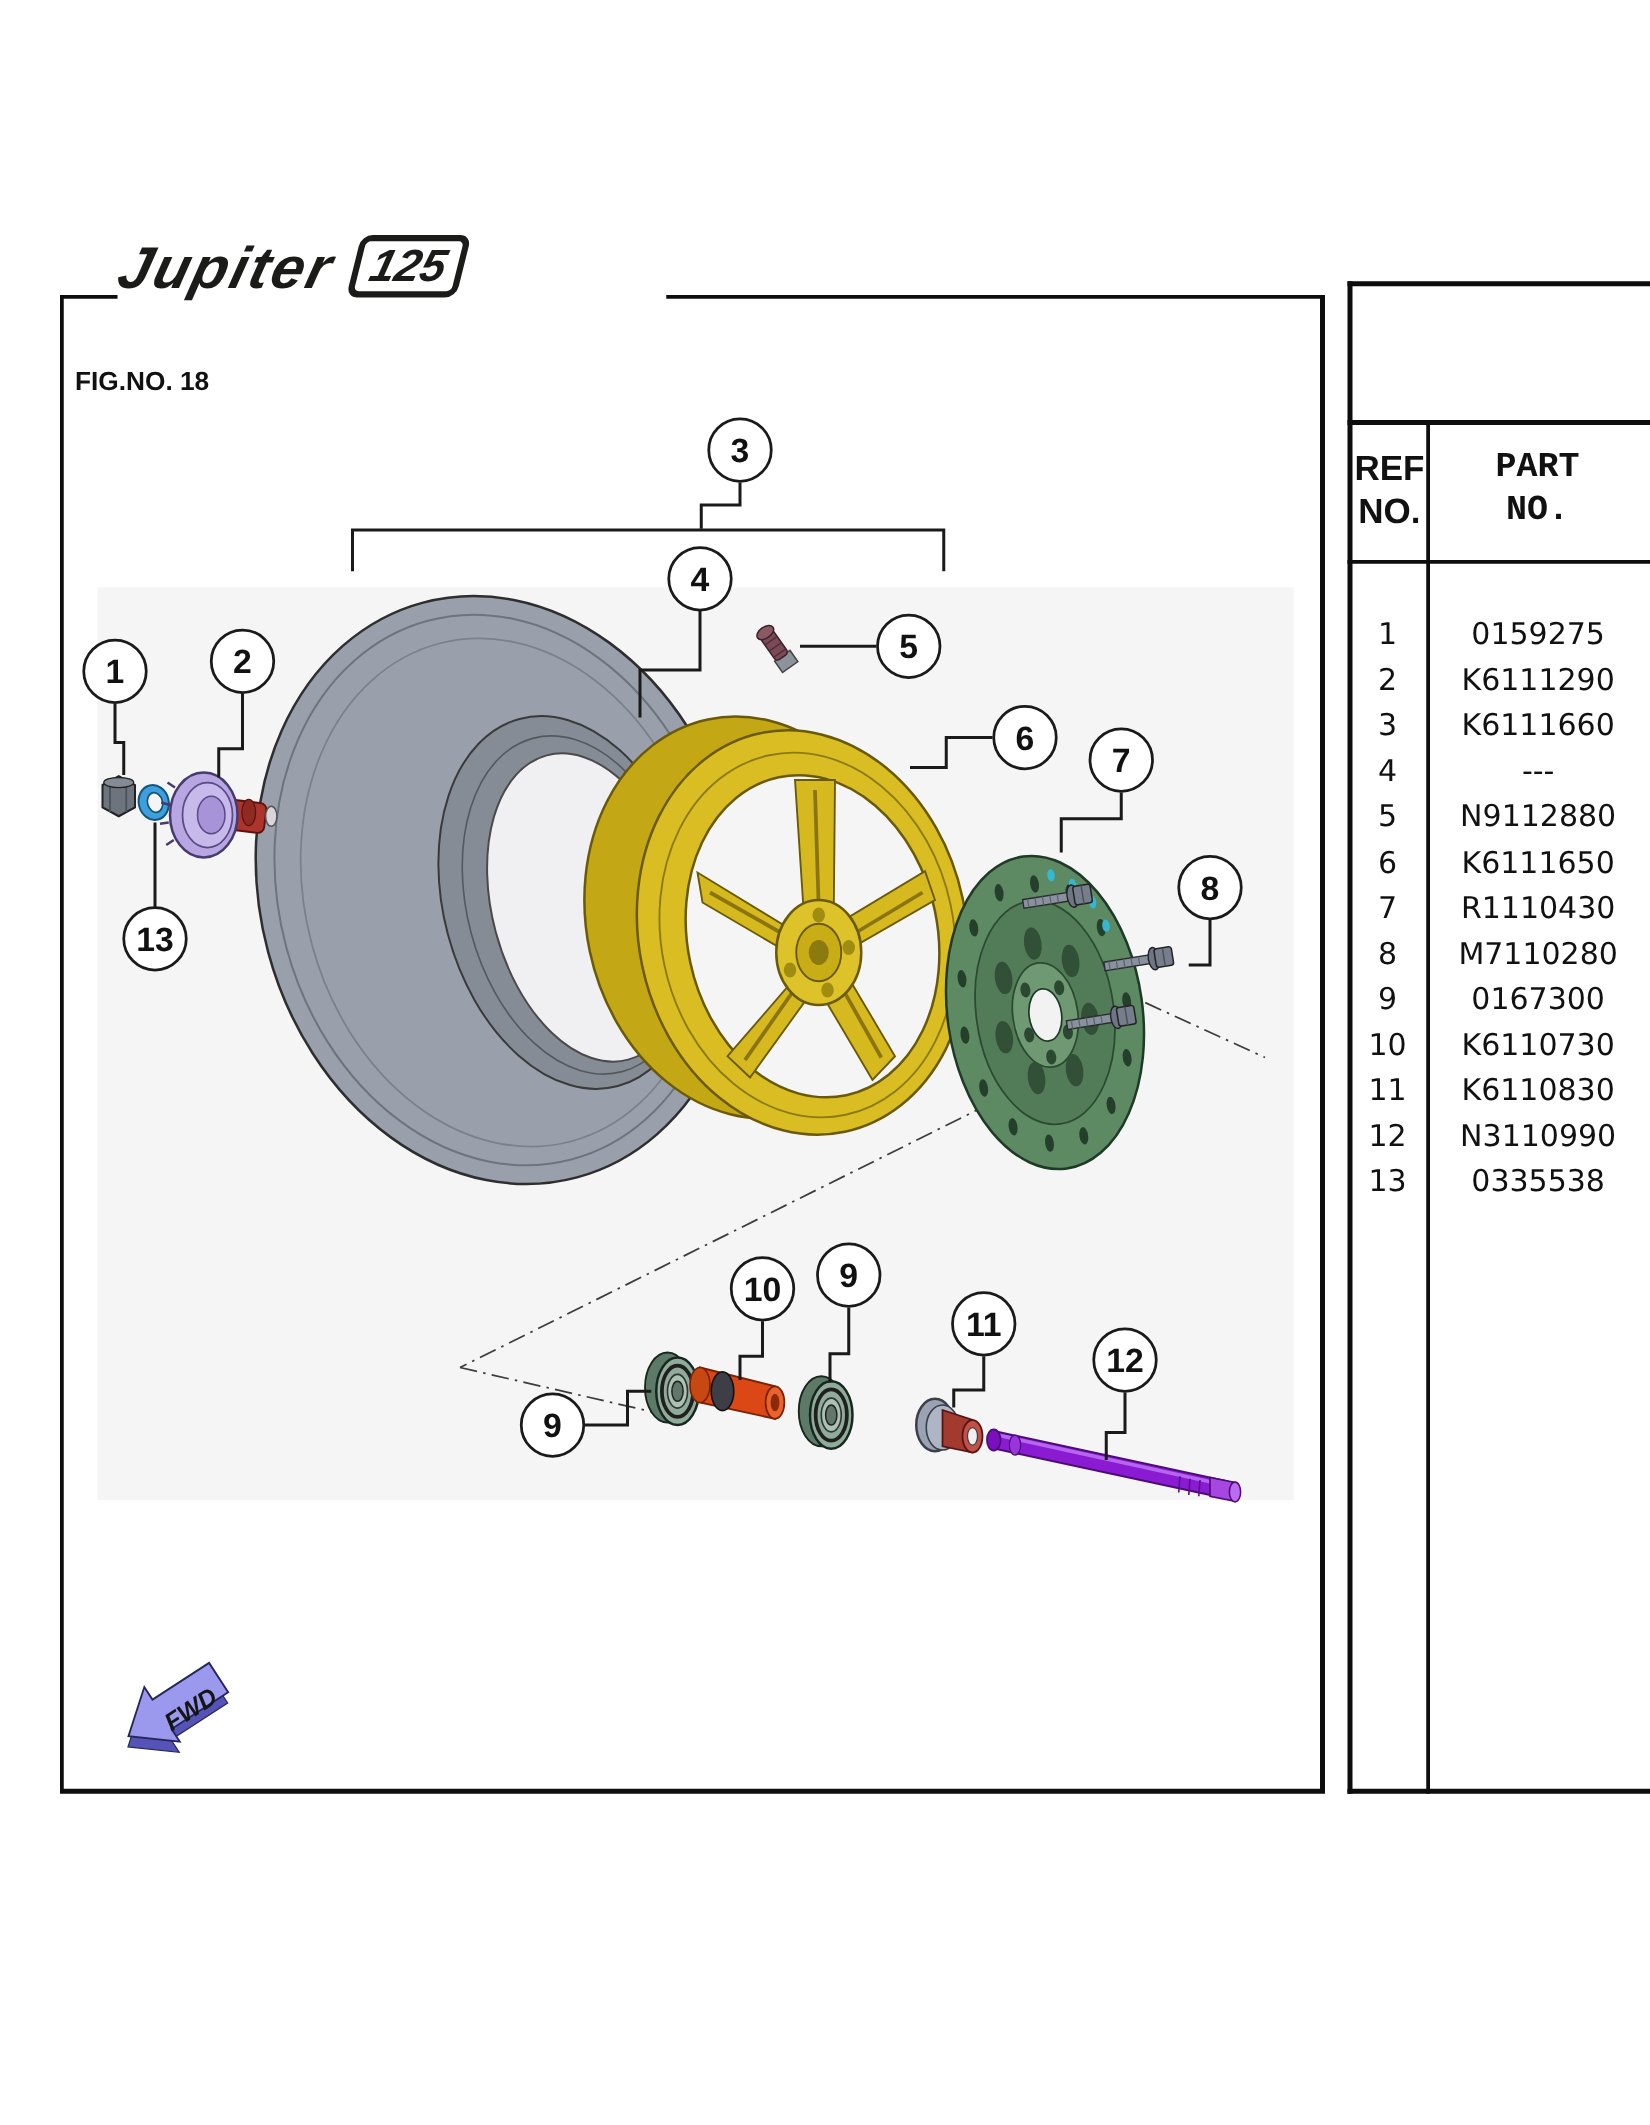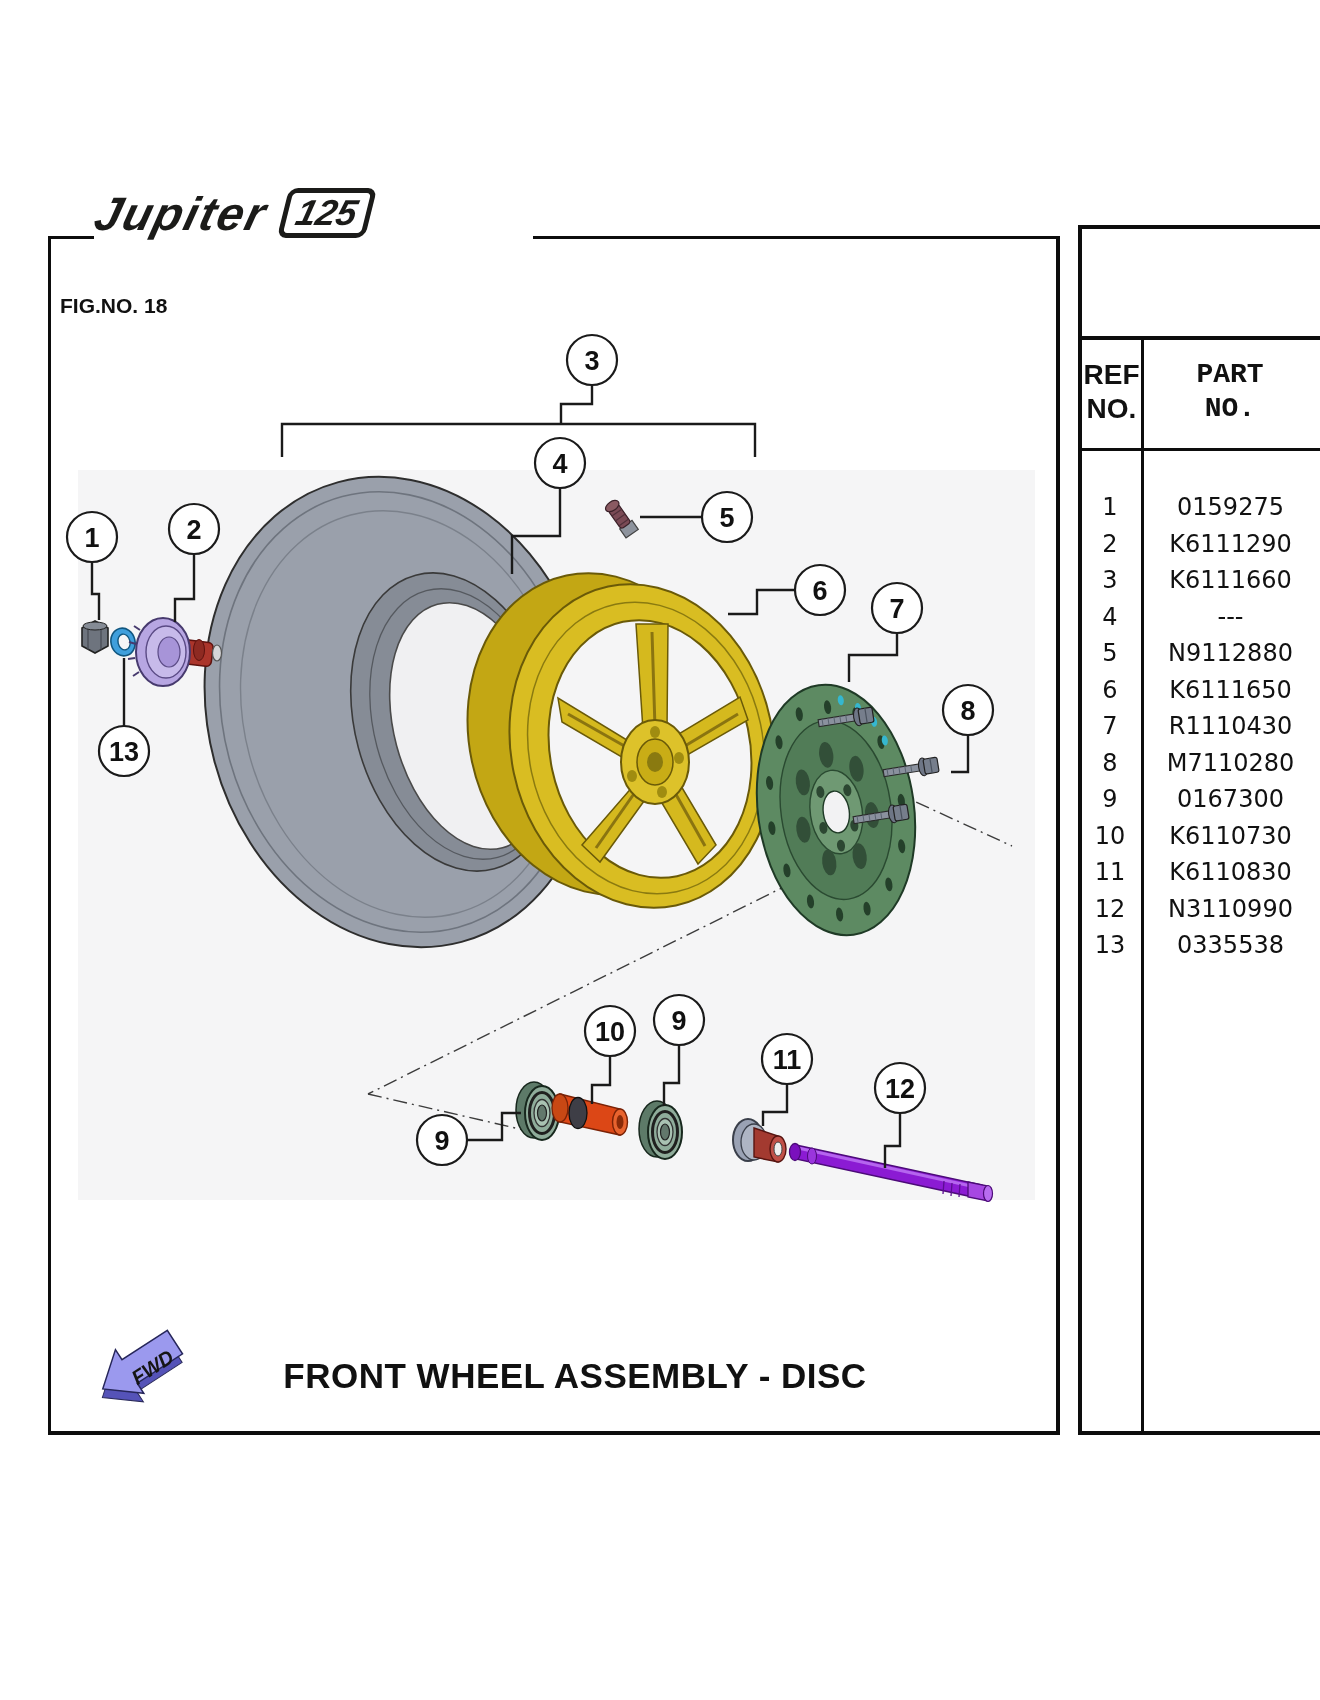--- a/index.html
+++ b/index.html
@@ -109,21 +109,20 @@
       <div class="trow">
         <span class="c-ref">12</span>
         <span class="c-part">N3110990</span>
       </div>
       <div class="trow">
         <span class="c-ref">13</span>
         <span class="c-part">0335538</span>
       </div>
     </div>
 
-  <div class="btitle">FRONT WHEEL ASSEMBLY - DISC</div>
 
   <svg class="abs" style="left:0;top:0;" width="1320" height="1700" viewBox="0 0 1320 1700">
 
     <rect x="78" y="470" width="957" height="730" fill="#f5f5f6"></rect>
 
     <g stroke="#3c3c3c" stroke-width="1.4" fill="none" stroke-dasharray="14 5 2 5">
       <path d="M862,848 L368,1094"></path>
       <path d="M368,1094 L524,1130"></path>
       <path d="M798,748 L1012,846"></path>
     </g>

